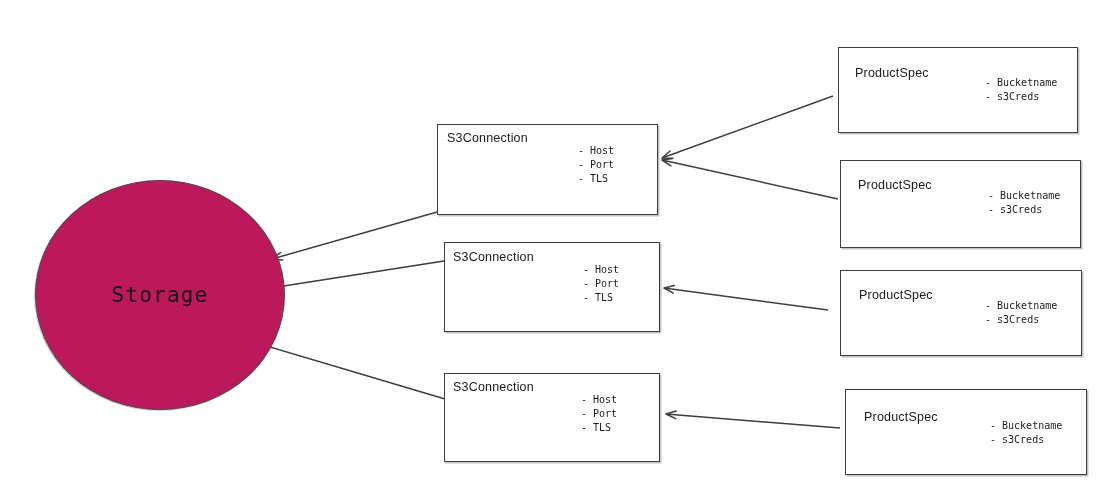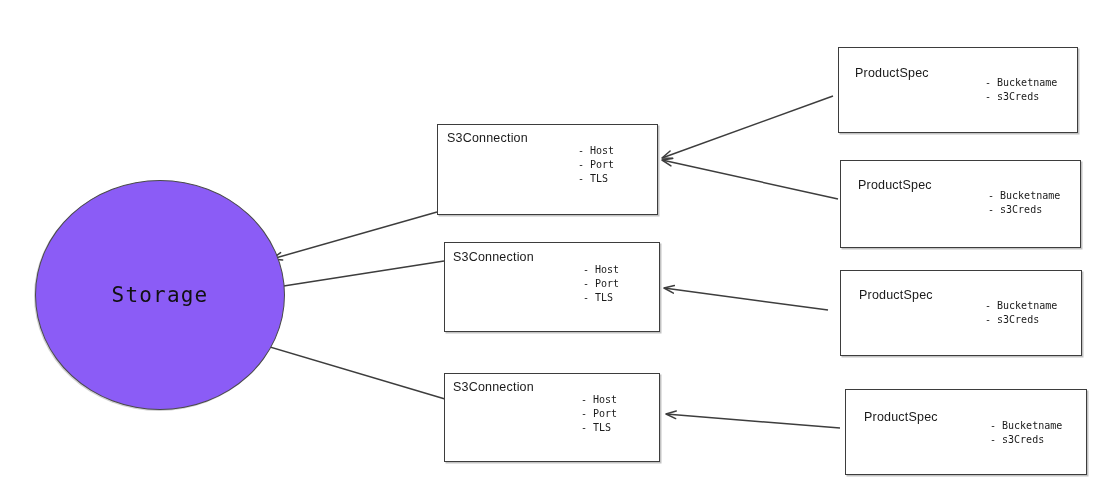--- a/index.html
+++ b/index.html
@@ -48,21 +48,21 @@
     line-height: 14px;
     white-space: nowrap;
   }
   .attr-list div {
     white-space: nowrap;
   }
   .circle-node {
     position: absolute;
     border: 1.6px solid #4a4a4a;
     border-radius: 50%;
-    background: #8b5cf6;
+    background: #be185d;
     box-sizing: border-box;
     display: flex;
     align-items: center;
     justify-content: center;
     box-shadow: -1px 1px 0 rgba(120,120,120,0.35);
   }
   .circle-label {
     font-family: "DejaVu Sans Mono", monospace;
     font-size: 21px;
     color: #111111;

